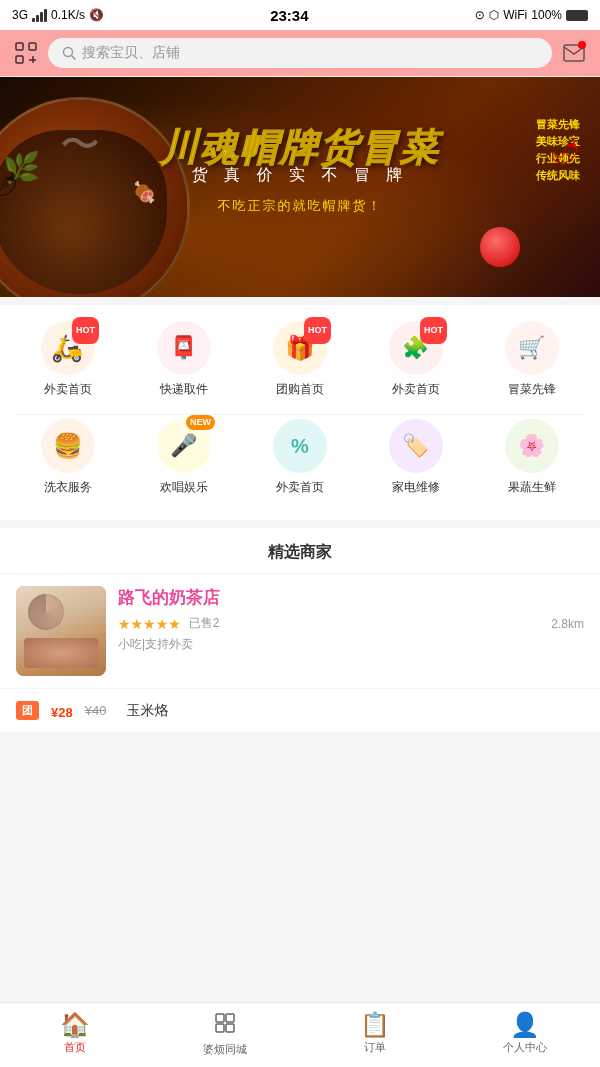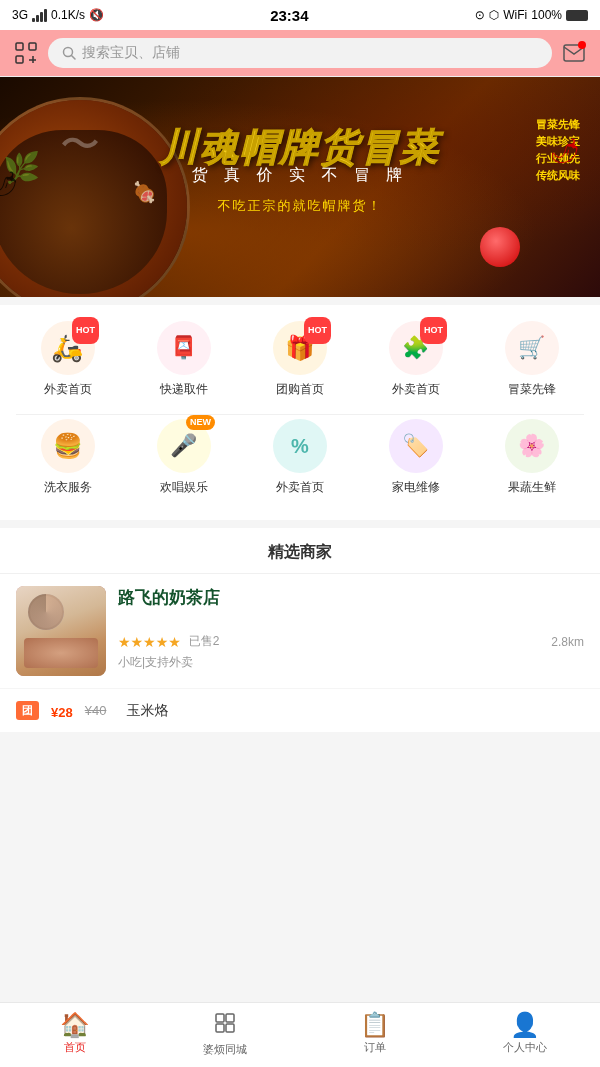--- a/index.html
+++ b/index.html
@@ -247,22 +247,22 @@
       background: linear-gradient(135deg, #d4a0a0 0%, #c89080 30%, #b07060 60%, #c8c0b0 100%);
       display: flex;
       align-items: center;
       justify-content: center;
       font-size: 40px;
     }
     .merchant-info { flex: 1; }
     .merchant-name {
       font-size: 17px;
       font-weight: 600;
-      color: #14532d;
-      margin-bottom: 24px;
+      color: #ec4899;
+      margin-bottom: 6px;
     }
     .merchant-rating-row {
       display: flex;
       align-items: center;
       gap: 8px;
       margin-bottom: 4px;
     }
     .stars { color: #f5a623; font-size: 14px; }
     .sold-count { font-size: 12px; color: #999; }
     .distance { font-size: 12px; color: #999; margin-left: auto; }

